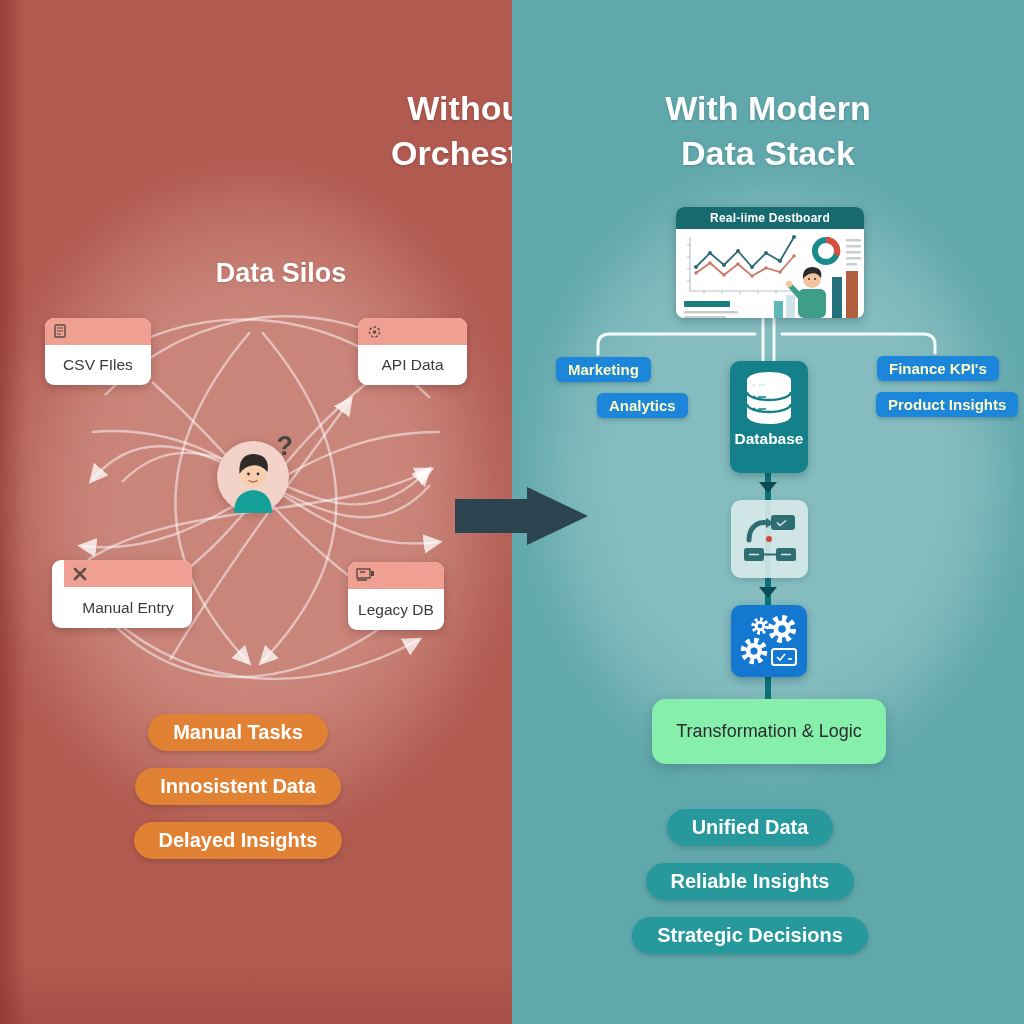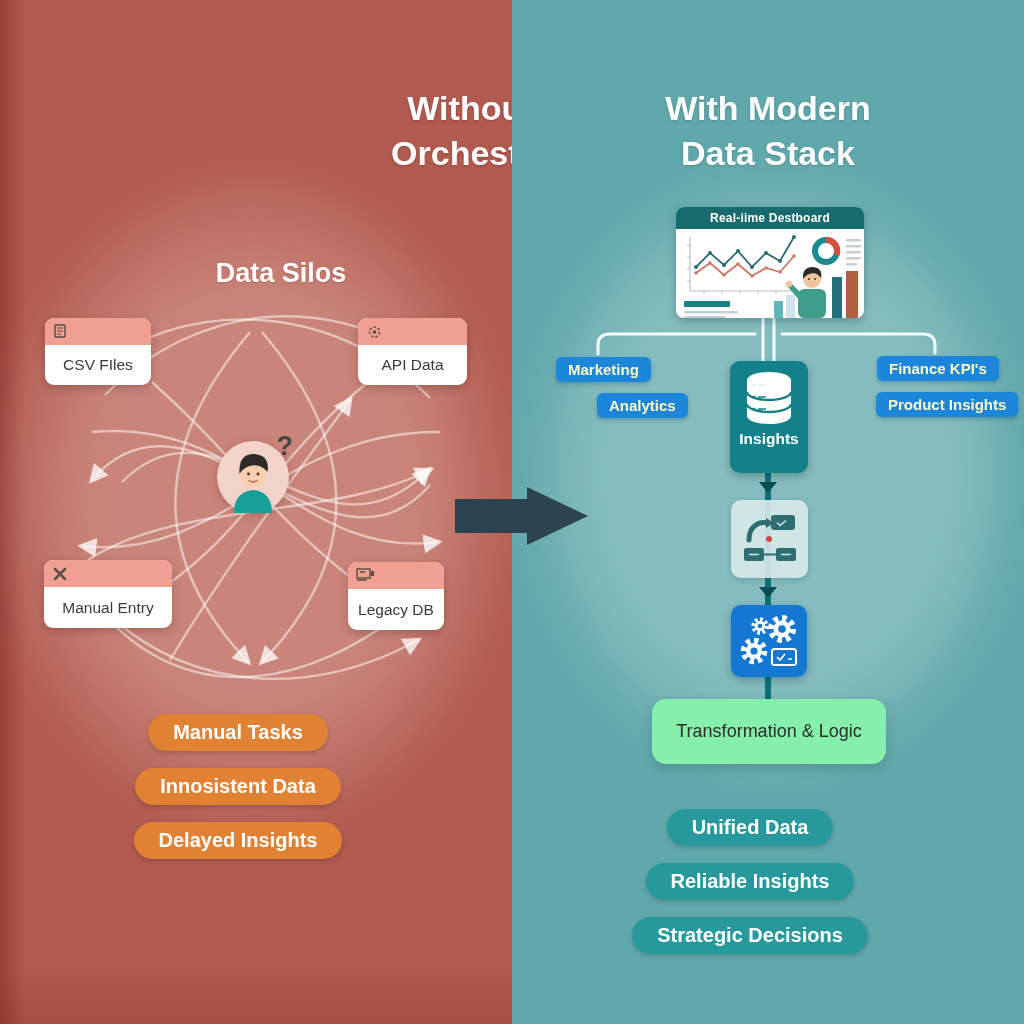--- a/index.html
+++ b/index.html
@@ -133,21 +133,21 @@
   <div class="silo-box" style="left:358px;top:318px;width:109px;height:67px;">
     <div class="silo-head">
       <svg width="17" height="16" viewBox="0 0 17 16">
         <circle cx="8.5" cy="8" r="5" fill="none" stroke="#5a4a42" stroke-width="1.5" stroke-dasharray="2.4 2"></circle>
         <circle cx="8.5" cy="8" r="1.8" fill="#5a4a42"></circle>
       </svg>
     </div>
     <div class="silo-label">API Data</div>
   </div>
 
-  <div class="silo-box" style="left:44px;top:560px;width:128px;height:68px;">
+  <div class="silo-box" style="left:52px;top:560px;width:128px;height:68px;padding-left:12px;">
     <div class="silo-head">
       <svg width="16" height="16" viewBox="0 0 16 16">
         <path d="M3,3 L13,13 M13,3 L3,13" stroke="#5c5248" stroke-width="2.6" stroke-linecap="round"></path>
       </svg>
     </div>
     <div class="silo-label">Manual Entry</div>
   </div>
 
   <div class="silo-box" style="left:348px;top:562px;width:96px;height:68px;">
     <div class="silo-head">
@@ -266,21 +266,21 @@
       <path d="M4,10 V46 A22,8 0 0 0 48,46 V10" fill="#fff"></path>
       <ellipse cx="26" cy="10" rx="22" ry="8" fill="#fff"></ellipse>
       <path d="M4,22 A22,8 0 0 0 48,22 M4,34 A22,8 0 0 0 48,34" fill="none" stroke="#13808a" stroke-width="2.4"></path>
       <circle cx="11" cy="27" r="1.5" fill="#13808a"></circle>
         <path d="M15,27 h8" stroke="#13808a" stroke-width="1.5"></path>
       <circle cx="11" cy="39" r="1.5" fill="#13808a"></circle>
         <path d="M15,39 h8" stroke="#13808a" stroke-width="1.5"></path>
       <circle cx="11" cy="15" r="1.5" fill="#d8ecee"></circle>
         <path d="M15,15 h8" stroke="#d8ecee" stroke-width="1.5"></path>
     </svg>
-    <div class="db-label">Insights</div>
+    <div class="db-label">Database</div>
   </div>
 
   <div class="spine"></div>
   <div id="spine-arrow-1" class="spine-arrow"></div>
   <div id="spine-arrow-2" class="spine-arrow"></div>
 
   <div class="flow-box">
     <svg width="58" height="52" viewBox="0 0 58 52">
       <rect x="30" y="2" width="24" height="15" rx="3" fill="#2e6e72"></rect>
       <path d="M36,9.5 l3,3 l6,-5" stroke="#cfe6e6" stroke-width="1.6" fill="none"></path>

